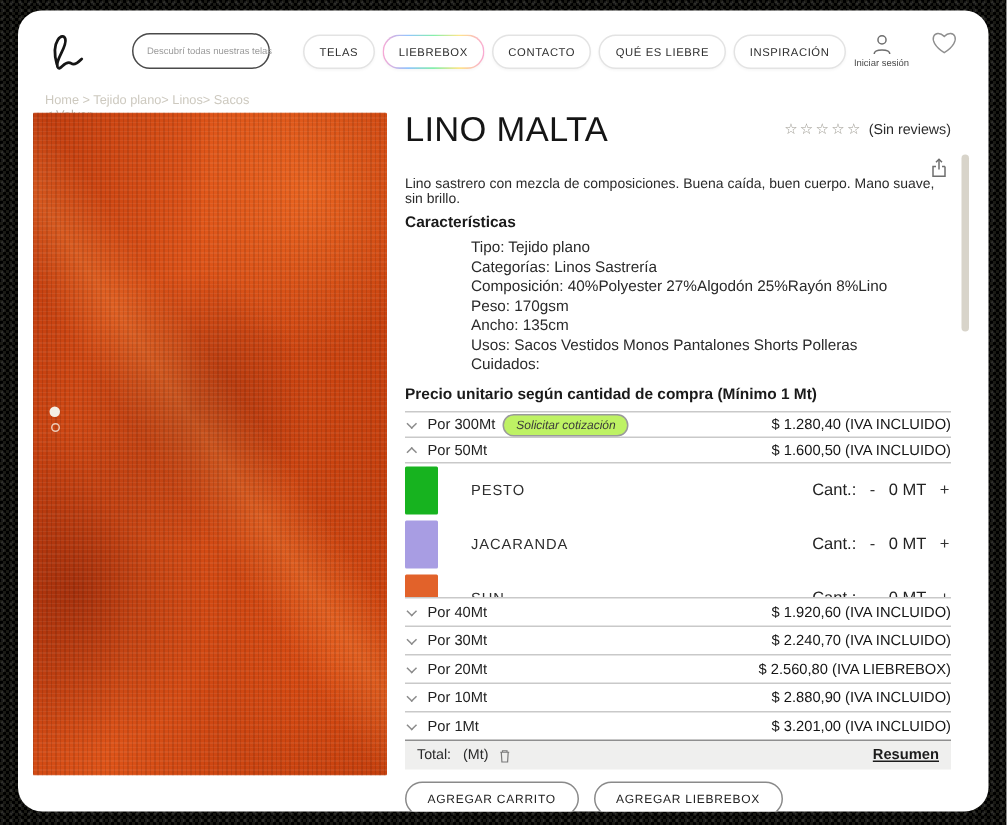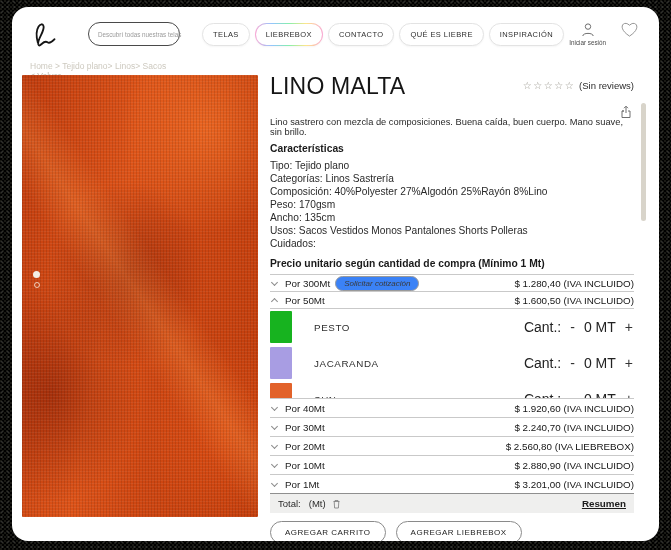--- a/index.html
+++ b/index.html
@@ -65,43 +65,43 @@
   .dot.inactive{ width:6px; height:6px; background:transparent; border:1px solid rgba(250,245,235,.75); margin-left:1px; }
   
   .details{ position:absolute; left:258px; top:62px; width:364px; padding-top:6px; }
   .title-row{ position:relative; height:24px; }
   .title{ font-size:23px; font-weight:400; letter-spacing:.2px; color:#151515; line-height:22px; }
   .rating{ position:absolute; right:0; top:5px; font-size:9.5px; color:#2c2c2c; display:flex; align-items:center; gap:4px;}
   .stars{ color:#9a978e; letter-spacing:1.5px; font-size:10px; }
   .share{ position:absolute; right:2px; top:36px; cursor:pointer; }
   .desc{ margin-top:18px; font-size:9.3px; color:#2a2a2a; }
   .chars-title{ margin-top:6px; font-size:10.3px; font-weight:700; color:#1a1a1a; }
-  .char-list{ list-style:none; margin-top:5px; }
+  .char-list{ list-style:none; margin-top:5px;margin-left:44px; }
   .char-list li{ font-size:10.2px; color:#2a2a2a; line-height:13px; }
   .pricing-title{ margin-top:8px; font-size:10.3px; font-weight:700; color:#1a1a1a; }
   
   .tiers{ margin-top:5px; border-bottom:1px solid #8f8f8f; }
   .tier-row{
     display:flex; align-items:center; border-top:1px solid #c9c9c9;
     height:17px; cursor:pointer;
   }
   .tier-row.tall{ height:19px; }
   .chev{ display:inline-block; width:5px; height:5px; border-right:1.2px solid #8b8b8b;
     border-bottom:1.2px solid #8b8b8b; transform:rotate(45deg); margin:0 8px 2px 2px; flex:0 0 auto;}
   .chev.up{ transform:rotate(-135deg); margin-bottom:-2px; }
   .tier-label{ font-size:9.8px; color:#222; }
   .quote-btn{ margin-left:5px; font-size:8px; font-style:italic; color:#3a3a3a;
-    border:1px solid #9a9a9a; border-radius:9px; padding:2px 8px; background:#3b82f6; cursor:pointer; }
+    border:1px solid #9a9a9a; border-radius:9px; padding:2px 8px; background:#bef264; cursor:pointer; }
   .tier-price{ margin-left:auto; font-size:9.8px; color:#141414; }
   
   .colors{ height:90px; overflow:hidden; border-top:1px solid #c9c9c9; }
   .color-row{ display:flex; align-items:center; height:36px; }
   .swatch{ width:22px; height:32px; border-radius:1px; flex:0 0 auto; cursor:pointer; }
   .color-name{ margin-left:22px; font-size:9.8px; letter-spacing:.6px; color:#2e2e2e; }
-  .stepper{ margin-left:auto; display:flex; align-items:flex-start; gap:8px; font-size:14px; color:#222; }
+  .stepper{ margin-left:auto; display:flex; align-items:flex-start; gap:8px; font-size:11px; color:#222; }
   .step-btn{ cursor:pointer; padding:0 1px; color:#333; }
   
   .total-bar{
     height:19px; background:#efefee; display:flex; align-items:center; padding:0 8px;
     font-size:9.5px; color:#2a2a2a; gap:6px;
   }
   .total-unit{ margin-left:2px; }
   .trash{ cursor:pointer; display:inline-flex; }
   .resumen{ margin-left:auto; font-weight:700; text-decoration:underline; font-size:9.8px; color:#1c1c1c; cursor:pointer; }
   .actions{ display:flex; gap:10px; margin-top:8px; }

